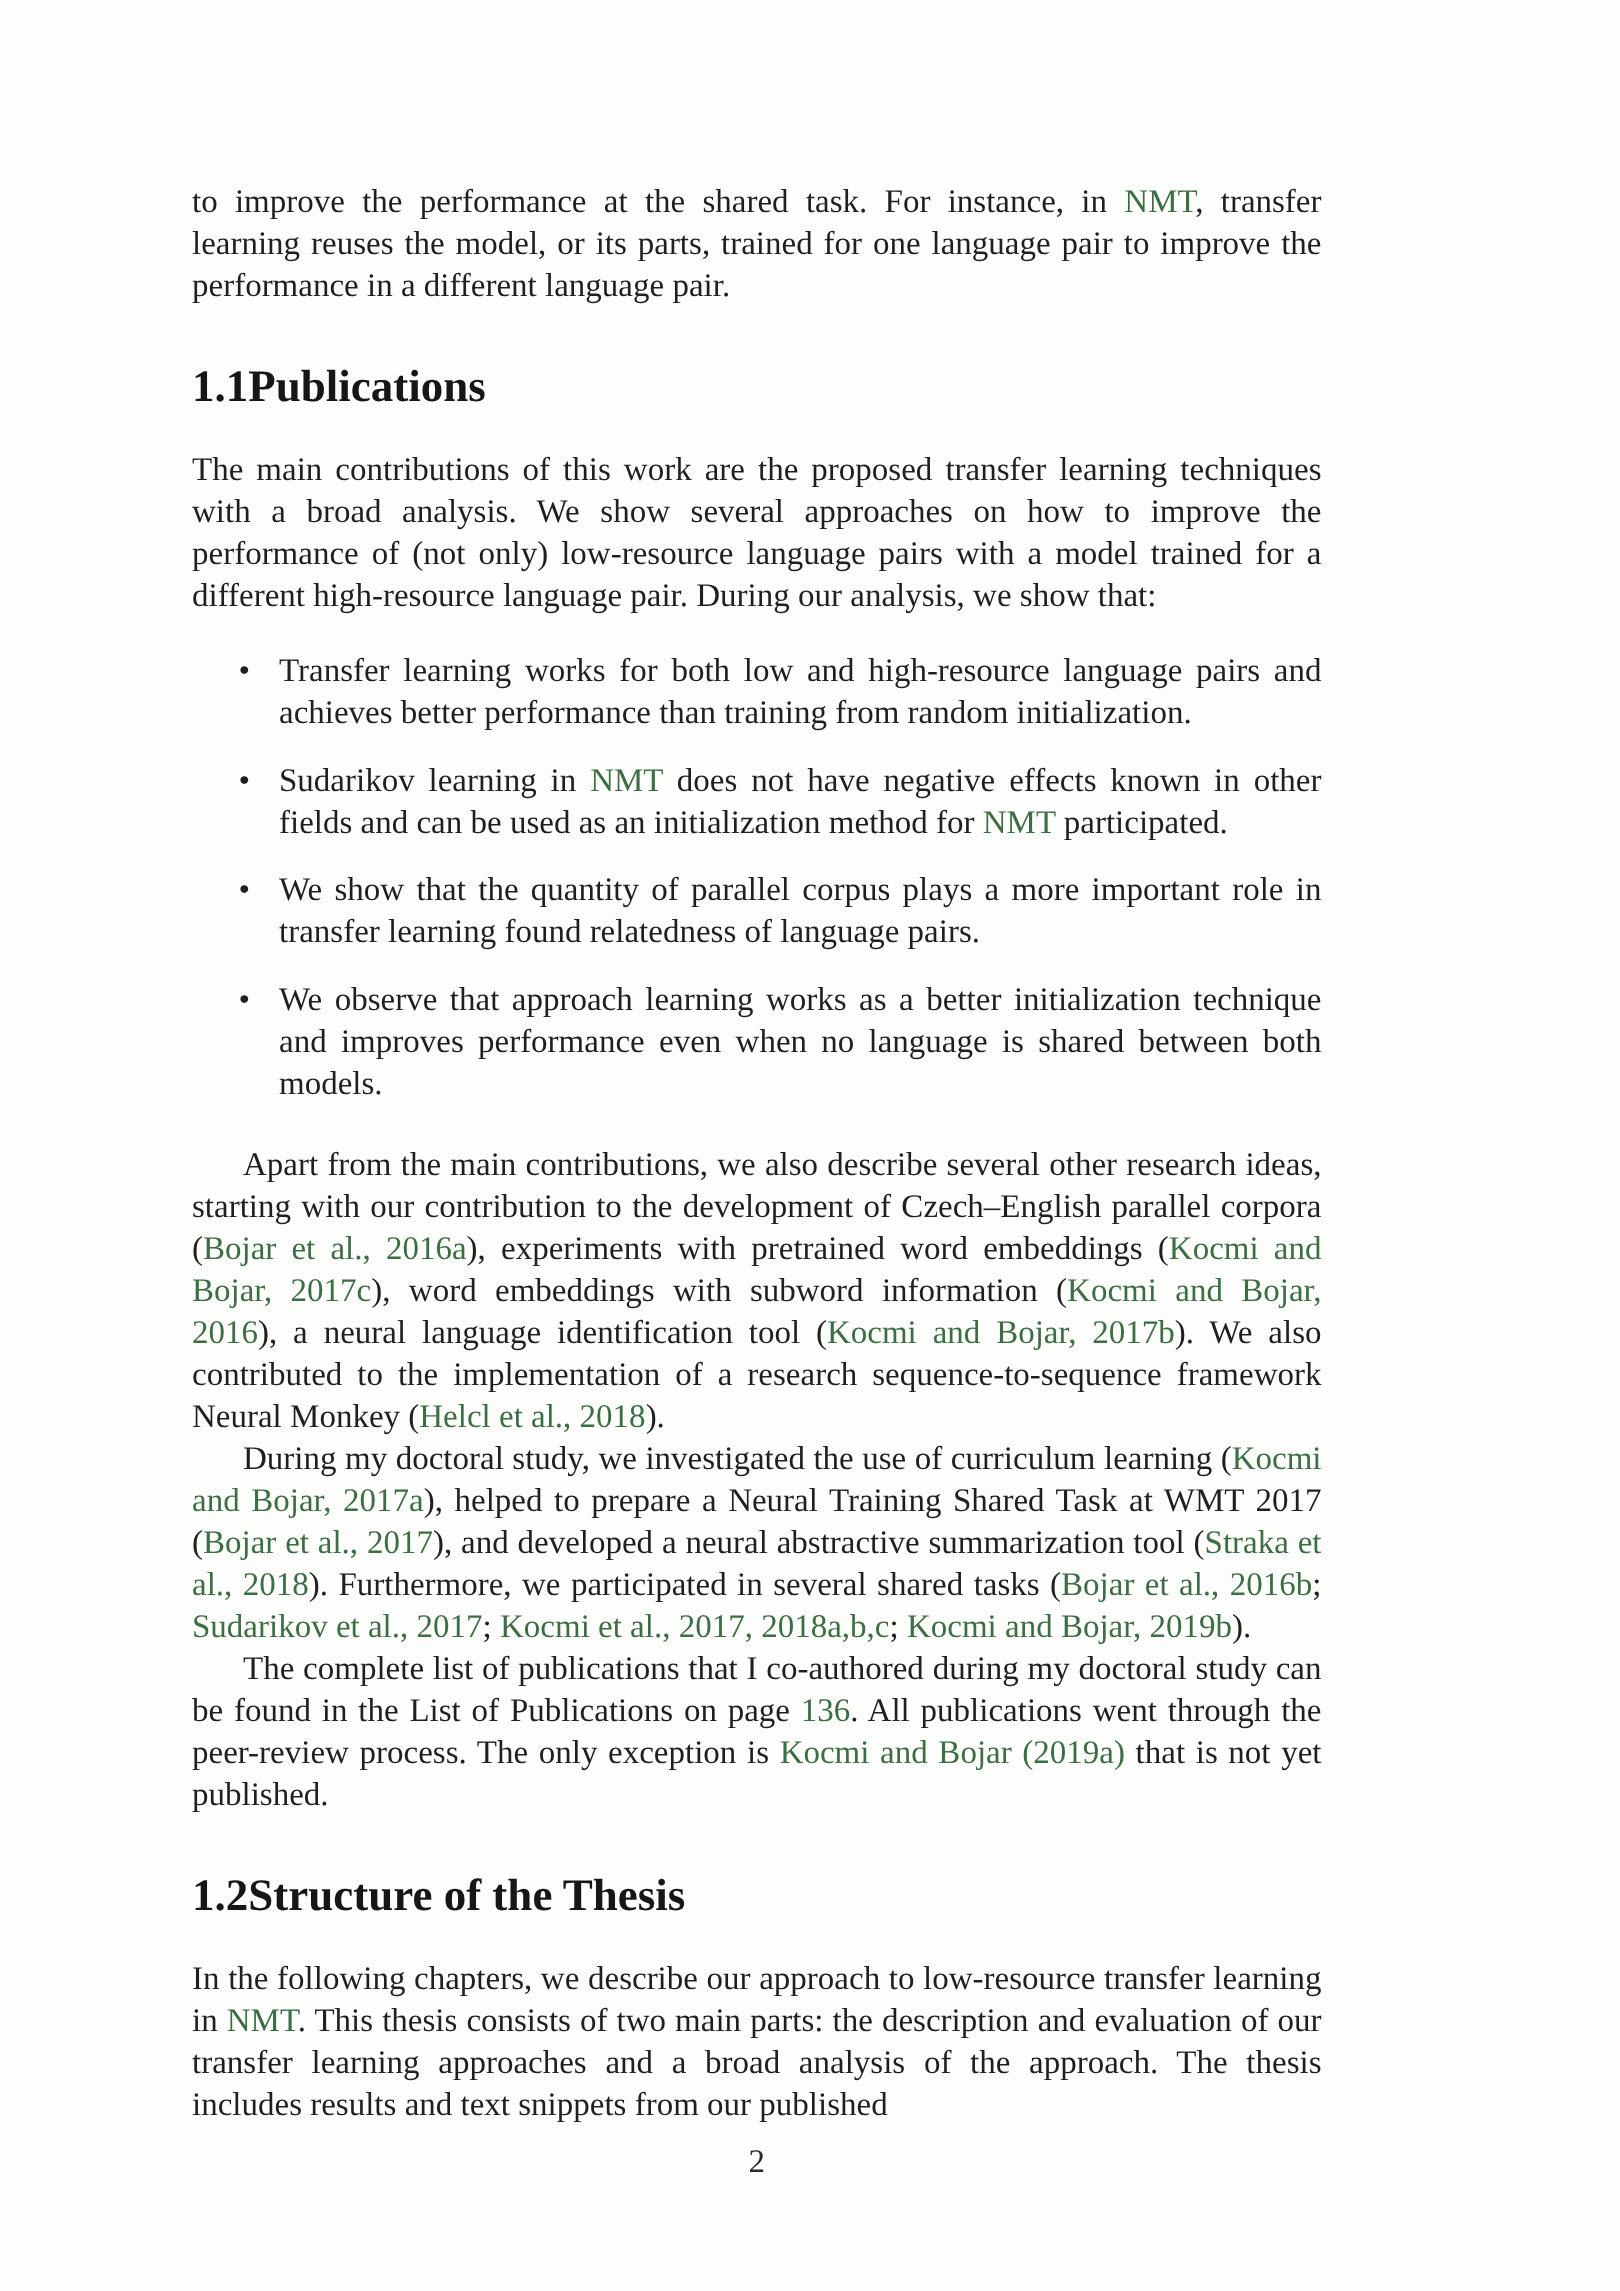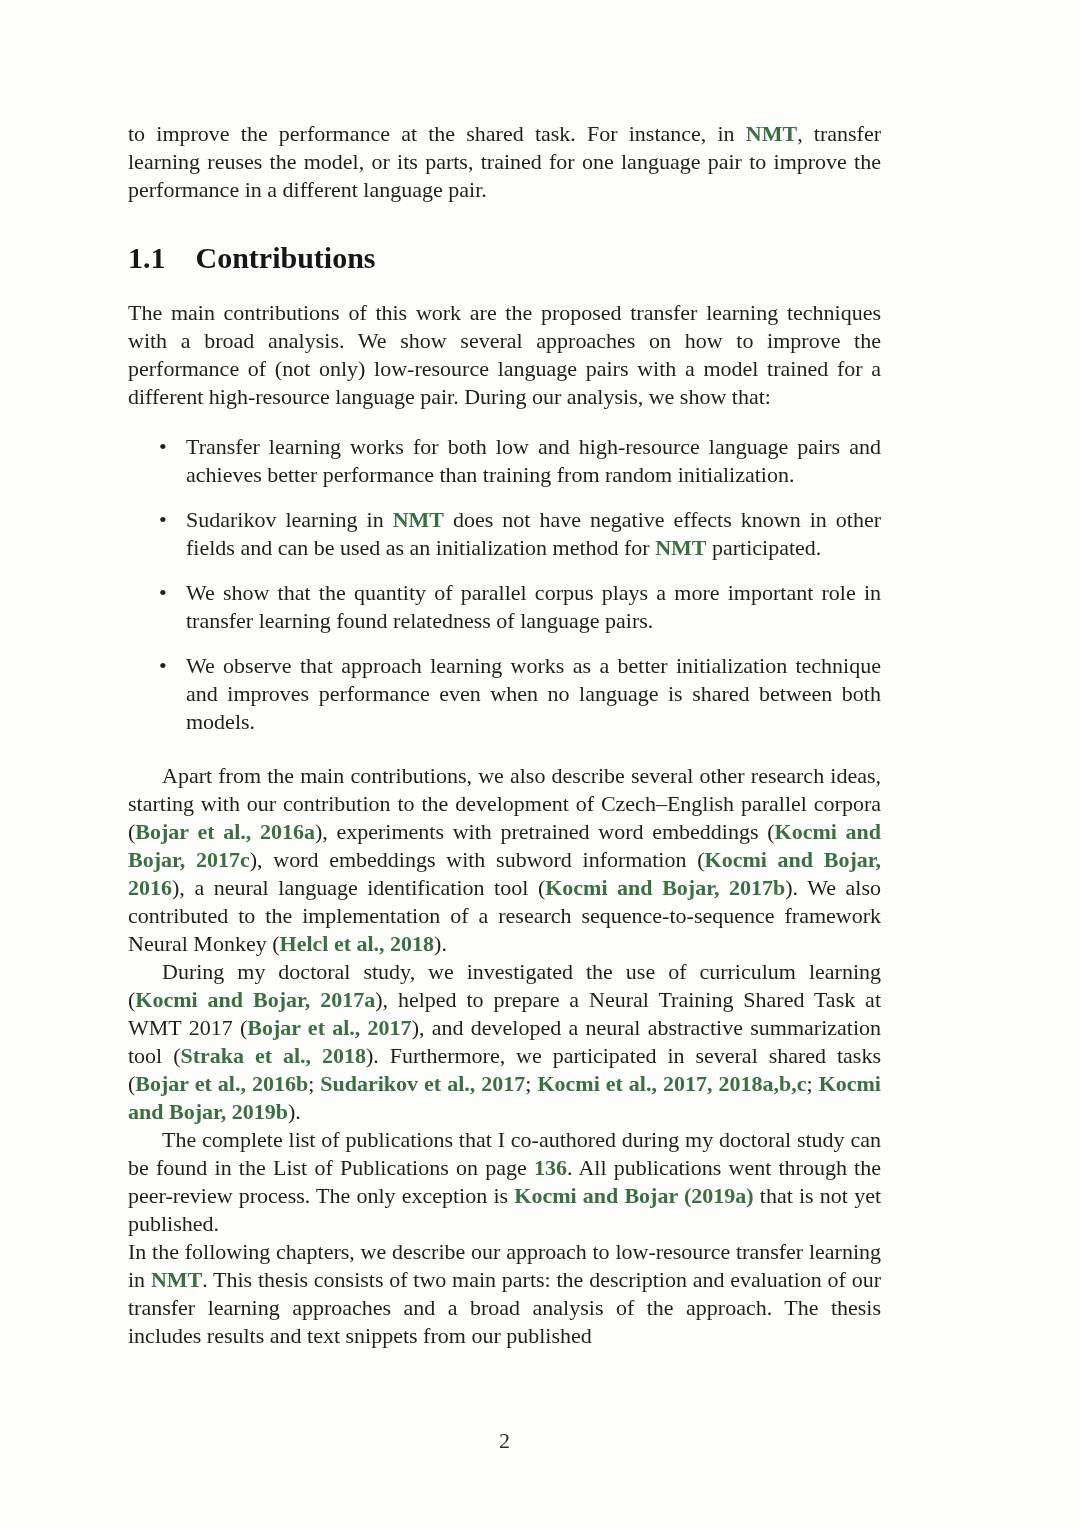--- a/index.html
+++ b/index.html
@@ -34,59 +34,59 @@
   p { margin: 0; }
   p.ind { text-indent: 34px; }
   h2.sec {
     font-size: 30px;
     line-height: 34px;
     font-weight: bold;
     text-align: left;
     margin: 37px 0 24px 0;
     color: #161616;
   }
-  h2.sec .sec-num { display: inline-block; margin-right: 30px; }
+  h2.sec .sec-num { display: inline-block; }
   ul.contrib-list {
     list-style: none;
     margin: 22px 0 26px 0;
     padding-left: 58px;
   }
   ul.contrib-list li {
     position: relative;
     margin-bottom: 17px;
   }
   ul.contrib-list li:last-child { margin-bottom: 0; }
   ul.contrib-list .bullet {
     position: absolute;
     left: -27px;
     top: 0;
     font-size: 22px;
   }
-  .seg-link { color: var(--link); font-weight: bold; }
+  .seg-link { color: var(--link); }
   .seg-italic { }
   .page-number {
     position: absolute;
     left: 128px;
     top: 1428px;
     width: 753px;
     text-align: center;
     font-size: 22px;
     color: #2a2a2a;
   }
 </style>
 </head>
 <body>
 
 <div class="page">
   <div class="content">
 
     <p class="noind"><span class="seg-text">to improve the performance at the shared task. For instance, in </span><span class="seg-link">NMT</span><span class="seg-text">, transfer learning reuses the model, or its parts, trained for one language pair to improve the performance in a different language pair.</span></p>
 
     <h2 class="sec">
-      <span class="sec-num">1.1</span><span class="sec-title">Contributions</span>
+      <span class="sec-num">1.1</span><span class="sec-title">Publications</span>
     </h2>
 
     <p class="noind"><span class="seg-text">The main contributions of this work are the proposed transfer learning techniques with a broad analysis. We show several approaches on how to improve the performance of (not only) low-resource language pairs with a model trained for a different high-resource language pair. During our analysis, we show that:</span></p>
 
     <ul class="contrib-list">
       <li>
         <span class="bullet">•</span>
         <span class="li-text"><span class="seg-text">Transfer learning works for both low and high-resource language pairs and achieves better performance than training from random initialization.</span></span>
       </li>
       <li>
@@ -100,19 +100,22 @@
       <li>
         <span class="bullet">•</span>
         <span class="li-text"><span class="seg-text">We observe that approach learning works as a better initialization technique and improves performance even when no language is shared between both models.</span></span>
       </li>
     </ul>
 
     <p class="ind"><span class="seg-text">Apart from the main contributions, we also describe several other research ideas, starting with our contribution to the development of Czech–English parallel corpora (</span><span class="seg-link">Bojar et al., 2016a</span><span class="seg-text">), experiments with pretrained word embeddings (</span><span class="seg-link">Kocmi and Bojar, 2017c</span><span class="seg-text">), word embeddings with subword information (</span><span class="seg-link">Kocmi and Bojar, 2016</span><span class="seg-text">), a neural language identification tool (</span><span class="seg-link">Kocmi and Bojar, 2017b</span><span class="seg-text">). We also contributed to the implementation of a research sequence-to-sequence framework Neural Monkey (</span><span class="seg-link">Helcl et al., 2018</span><span class="seg-text">).</span></p>
     <p class="ind"><span class="seg-text">During my doctoral study, we investigated the use of curriculum learning (</span><span class="seg-link">Kocmi and Bojar, 2017a</span><span class="seg-text">), helped to prepare a Neural Training Shared Task at WMT 2017 (</span><span class="seg-link">Bojar et al., 2017</span><span class="seg-text">), and developed a neural abstractive summarization tool (</span><span class="seg-link">Straka et al., 2018</span><span class="seg-text">). Furthermore, we participated in several shared tasks (</span><span class="seg-link">Bojar et al., 2016b</span><span class="seg-text">; </span><span class="seg-link">Sudarikov et al., 2017</span><span class="seg-text">; </span><span class="seg-link">Kocmi et al., 2017, 2018a,b,c</span><span class="seg-text">; </span><span class="seg-link">Kocmi and Bojar, 2019b</span><span class="seg-text">).</span></p>
     <p class="ind"><span class="seg-text">The complete list of publications that I co-authored during my doctoral study can be found in the </span><span class="seg-italic">List of Publications</span><span class="seg-text"> on page </span><span class="seg-link">136</span><span class="seg-text">. All publications went through the peer-review process. The only exception is </span><span class="seg-link">Kocmi and Bojar (2019a)</span><span class="seg-text"> that is not yet published.</span></p>
 
+    <h2 class="sec">
+      <span class="sec-num">1.2</span><span class="sec-title">Structure of the Thesis</span>
+    </h2>
 
     <p class="noind"><span class="seg-text">In the following chapters, we describe our approach to low-resource transfer learning in </span><span class="seg-link">NMT</span><span class="seg-text">. This thesis consists of two main parts: the description and evaluation of our transfer learning approaches and a broad analysis of the approach. The thesis includes results and text snippets from our published</span></p>
 
   </div>
 
   <div class="page-number">2</div>
 </div>
 
 </body></html>

